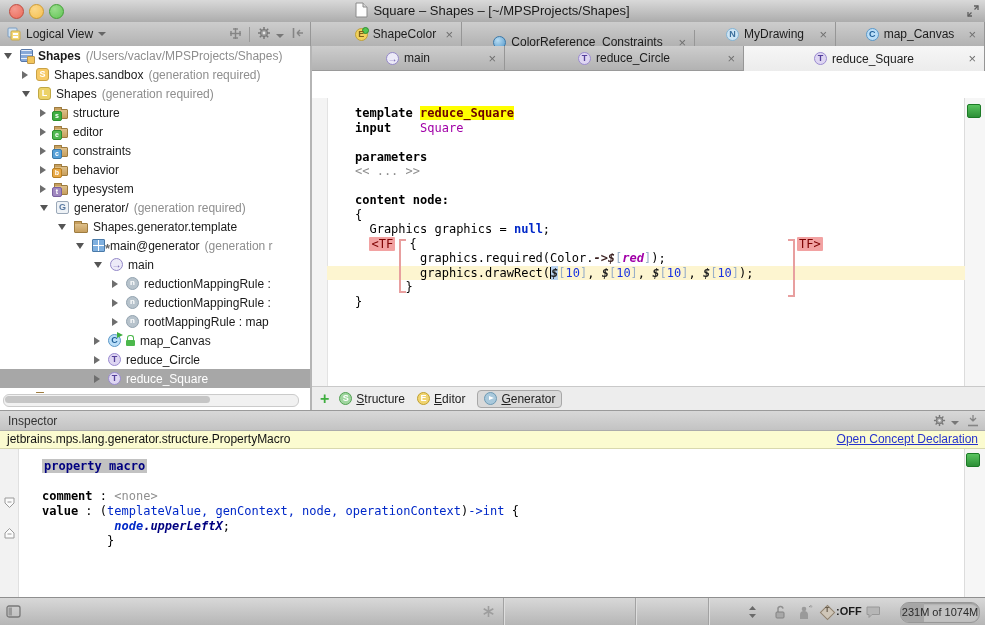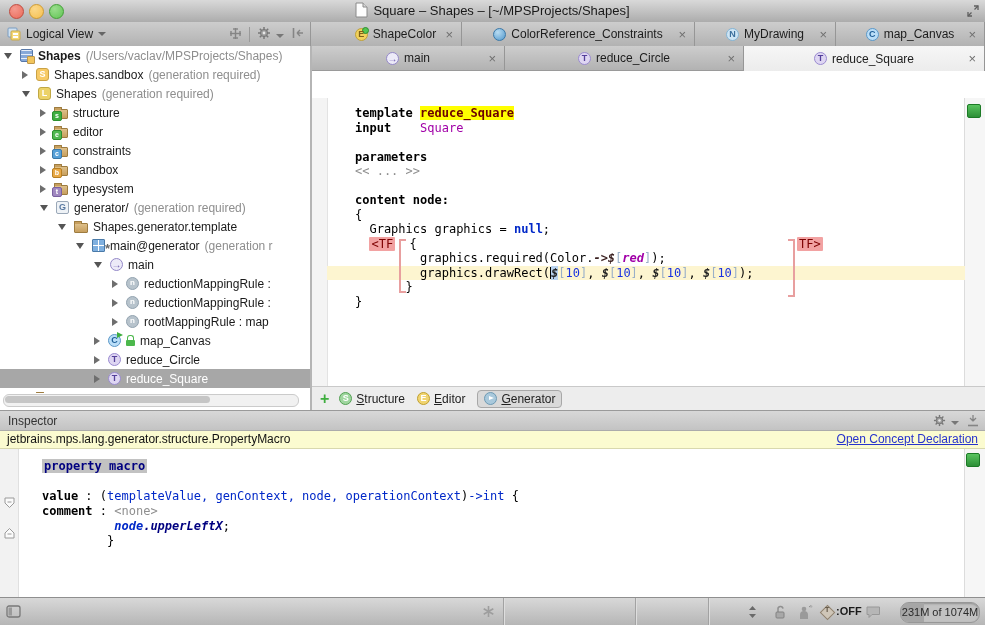--- a/index.html
+++ b/index.html
@@ -258,21 +258,21 @@
               <path d="M12 6 h-6 m0 0 l3 -3 m-3 3 l3 3" stroke="#858585" fill="none" stroke-width="1.3"></path>
             </svg></span>
       </span>
     </div>
     <div class="tabs" id="tabs-row1">
         <div class="tab" style="width: 132px;">
           <span class="ic ic-editor-concept-icon"></span>
           <span class="tlabel">ShapeColor</span>
           <span class="tclose">×</span>
         </div>
-        <div class="tab" style="width: 233px;">
+        <div class="tab" style="width: 233px; margin-top: 8px;">
           <span class="ic ic-constraints-sphere-icon"></span>
           <span class="tlabel">ColorReference_Constraints</span>
           <span class="tclose">×</span>
         </div>
         <div class="tab" style="width: 141px;">
           <span class="ic ic-node-n-icon"></span>
           <span class="tlabel">MyDrawing</span>
           <span class="tclose">×</span>
         </div>
         <div class="tab" style="width: 149px;">
@@ -314,21 +314,21 @@
           <span class="tlab">editor</span>
         </div>
         <div class="trow" style="padding-left: 40px;">
           <span class="arr closed"></span>
           <span class="ic ic-constraints-folder-icon"></span>
           <span class="tlab">constraints</span>
         </div>
         <div class="trow" style="padding-left: 40px;">
           <span class="arr closed"></span>
           <span class="ic ic-behavior-folder-icon"></span>
-          <span class="tlab">sandbox</span>
+          <span class="tlab">behavior</span>
         </div>
         <div class="trow" style="padding-left: 40px;">
           <span class="arr closed"></span>
           <span class="ic ic-typesystem-folder-icon"></span>
           <span class="tlab">typesystem</span>
         </div>
         <div class="trow" style="padding-left: 40px;">
           <span class="arr open"></span>
           <span class="ic ic-generator-icon"></span>
           <span class="tlab">generator/</span>
@@ -495,22 +495,22 @@
             <line x1="4.5" y1="7" x2="8.5" y2="7" stroke="#9a9a9a"></line>
           </svg>
       </span>
     </div>
     <div class="rstrip">
       <div class="okbox"></div>
     </div>
     <div id="inspector-code">
         <div class="cl"><span class="t-ihead">property macro</span></div>
         <div class="cl"></div>
+        <div class="cl"><span class="t-ikw">comment</span><span class="t-plain"> : </span><span class="t-igray">&lt;none&gt;</span></div>
         <div class="cl"><span class="t-ikw">value</span><span class="t-plain"> : (</span><span class="t-iblue">templateValue, genContext, node, operationContext</span><span class="t-plain">)</span><span class="t-iblue">-&gt;int</span><span class="t-plain"> {</span></div>
-        <div class="cl"><span class="t-ikw">comment</span><span class="t-plain"> : </span><span class="t-igray">&lt;none&gt;</span></div>
         <div class="cl"><span class="t-plain">          </span><span class="t-iitblue">node</span><span class="t-iitnavy">.upperLeftX</span><span class="t-plain">;</span></div>
         <div class="cl"><span class="t-plain">         }</span></div>
       </div>
   </div>
 
   <div id="statusbar">
     <span class="sb-item" style="left:6px">
       <svg width="15" height="13">
           <rect x="1" y="1" width="13" height="11" rx="2" fill="none" stroke="#787878" stroke-width="1.3"></rect>
           <rect x="2.5" y="2.5" width="3.5" height="8" fill="#9a9a9a"></rect>

